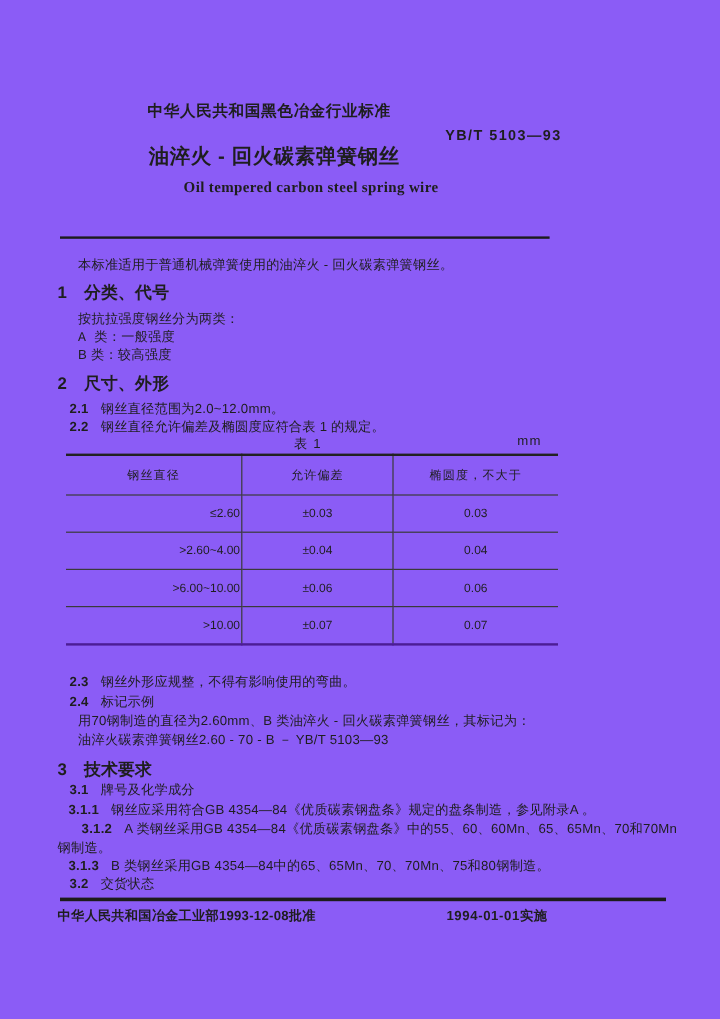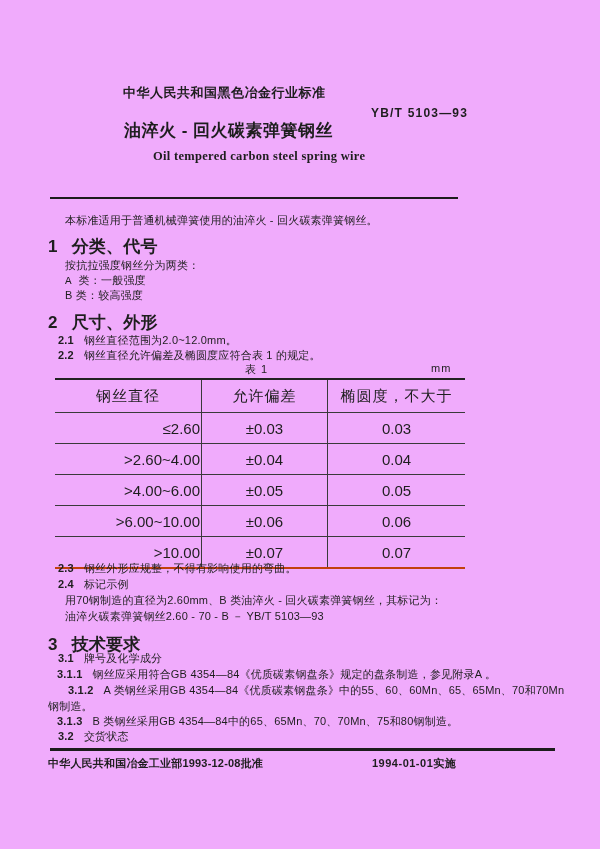--- a/index.html
+++ b/index.html
@@ -6,21 +6,21 @@
   body{
     width:600px;height:849px;
     background:#f4f4f2;
     font-family:"Liberation Sans",sans-serif;
     color:#1e1e1e;
     -webkit-font-smoothing:antialiased;
   }
   .page{
     position:relative;
     width:600px;height:849px;
-    background:#f0abfc;
+    background:#8b5cf6;
     overflow:hidden;
   }
   
   .std-label{
     position:absolute;left:123px;top:84px;
     font-size:13px;font-weight:bold;letter-spacing:0.5px;
   }
   .std-code{
     position:absolute;left:371px;top:106px;
     font-size:12px;font-weight:bold;letter-spacing:1.2px;
@@ -42,37 +42,37 @@
   }
   
   .line{
     position:absolute;
     font-size:11px;
     white-space:nowrap;
     letter-spacing:0.2px;
   }
   .num{font-weight:bold;margin-right:10px;}
   .hnum{font-weight:bold;margin-right:14px;}
-  .heading{font-weight:bold;font-size:17px;}
+  .heading{font-weight:bold;font-size:14px;}
   
   .tbl-caption{
     position:absolute;left:245px;top:362px;
     font-size:11px;letter-spacing:1px;
   }
   .tbl-unit{
     position:absolute;left:431px;top:362px;
     font-size:11px;letter-spacing:1px;
   }
   table.t1{
     position:absolute;left:55px;top:378px;
     width:402px;
     border-collapse:collapse;
     border-top:2px solid #222;
-    border-bottom:2px solid #c2410c;
-    font-size:15px;
+    border-bottom:2px solid #4c1d95;
+    font-size:10px;
     table-layout:fixed;
   }
   table.t1 th{
     height:30px;
     font-weight:normal;
     text-align:center;
     border-bottom:1px solid #3a3a3a;
     letter-spacing:1px;
   }
   table.t1 td{
@@ -144,25 +144,20 @@
         <td class="c1">≤2.60</td>
         <td class="c2">±0.03</td>
         <td class="c3">0.03</td>
       </tr>
       <tr>
         <td class="c1">&gt;2.60~4.00</td>
         <td class="c2">±0.04</td>
         <td class="c3">0.04</td>
       </tr>
       <tr>
-        <td class="c1">&gt;4.00~6.00</td>
-        <td class="c2">±0.05</td>
-        <td class="c3">0.05</td>
-      </tr>
-      <tr>
         <td class="c1">&gt;6.00~10.00</td>
         <td class="c2">±0.06</td>
         <td class="c3">0.06</td>
       </tr>
       <tr>
         <td class="c1">&gt;10.00</td>
         <td class="c2">±0.07</td>
         <td class="c3">0.07</td>
       </tr>
     </tbody>

